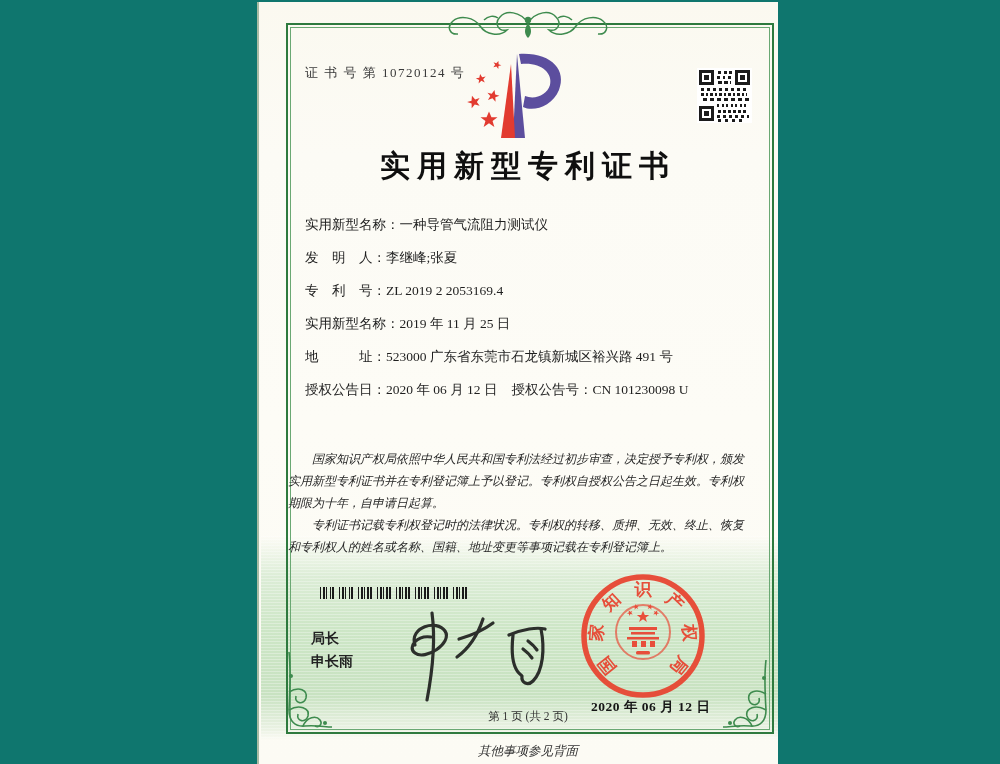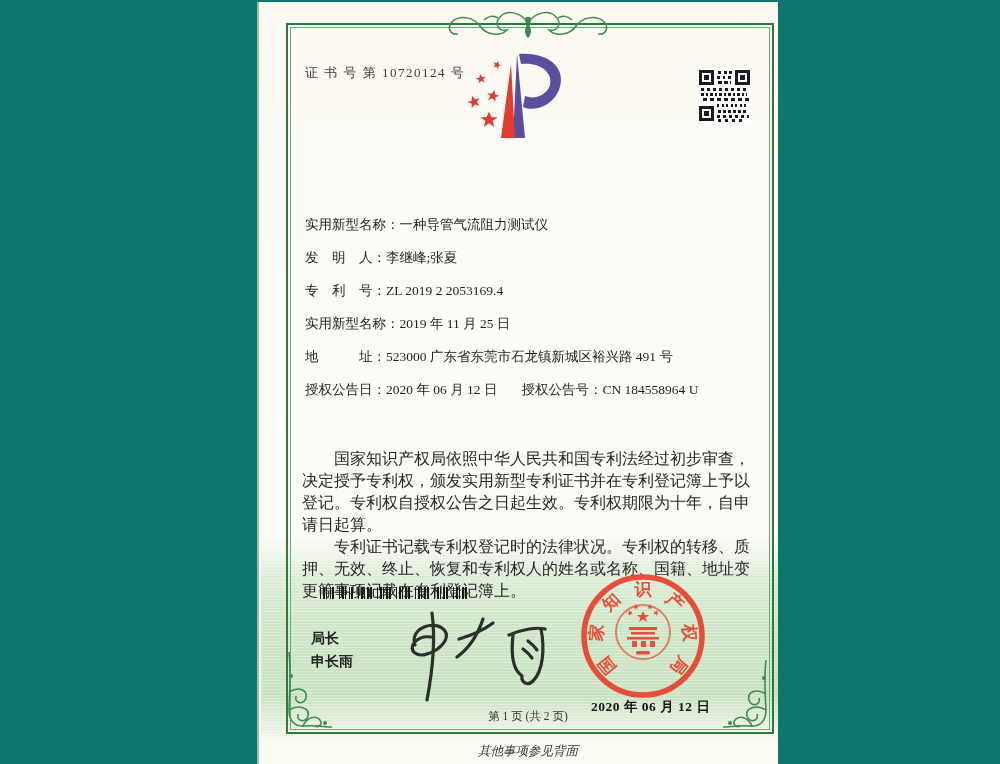--- a/index.html
+++ b/index.html
@@ -26,25 +26,25 @@
   .logo{left:196px;top:46px;}
   .qr{left:438px;top:66px;}
   .title{left:27px;top:144px;width:484px;text-align:center;font-size:30px;font-weight:700;
          letter-spacing:7px;color:#0f0f0f;}
 
   
   .fields{left:46px;top:214px;width:450px;font-size:13.5px;color:#1f1f1f;text-align:right;}
   .field-row{display:flex;height:20px;margin-bottom:13px;align-items:baseline;}
   .f-label{white-space:pre;flex:none;}
   .f-value{white-space:pre;}
-  .grant-label{margin-left:24px;white-space:pre;}
-
-  
-  .paras{left:43px;top:446px;width:462px;font-size:16px;line-height:22px;
-         color:#262626;}
+  .grant-label{margin-left:14px;white-space:pre;}
+
+  
+  .paras{left:29px;top:446px;width:462px;font-size:12px;line-height:22px;
+         font-style:italic;color:#262626;}
   .paras p{margin:0;text-indent:2em;}
 
   
   .barcode{left:61px;top:585px;width:148px;height:12px;
         background:repeating-linear-gradient(90deg,#1a1a1a 0 1.2px,rgba(0,0,0,0) 1.2px 2.8px,
         #1a1a1a 2.8px 4.6px,rgba(0,0,0,0) 4.6px 6.2px,#1a1a1a 6.2px 6.9px,rgba(0,0,0,0) 6.9px 9.5px);}
   .signatory{left:52px;top:626px;font-size:14px;line-height:23px;font-weight:600;
         font-family:Liberation Mono, monospace;color:#222;}
   .signature{left:126px;top:603px;}
   .seal{left:318px;top:568px;opacity:.93;}
@@ -127,20 +127,21 @@
         <path stroke-dasharray="3 3" d="M4,21h48"></path>
         <path stroke-dasharray="2.5 2" d="M4,26h46"></path>
         <path stroke-dasharray="4 3" d="M6,31h46"></path>
         <path stroke-dasharray="2 2.5" d="M20,37h32"></path>
         <path stroke-dasharray="3 2" d="M21,43h30"></path>
         <path stroke-dasharray="2.5 3.5" d="M20,48h32"></path>
         <path stroke-dasharray="3 4" d="M21,52h28"></path>
       </g>
     </svg>
 
+    <div class="abs title">实用新型专利证书</div>
 
     <div class="abs fields">
       <div class="field-row">
         <span class="f-label">实用新型名称：</span>
         <span class="f-value">一种导管气流阻力测试仪</span>
       </div>
       <div class="field-row">
         <span class="f-label">发　明　人：</span>
         <span class="f-value">李继峰;张夏</span>
       </div>
@@ -153,21 +154,21 @@
         <span class="f-value">2019 年 11 月 25 日</span>
       </div>
       <div class="field-row">
         <span class="f-label">地　　　址：</span>
         <span class="f-value">523000 广东省东莞市石龙镇新城区裕兴路 491 号</span>
       </div>
       <div class="field-row">
         <span class="f-label">授权公告日：</span>
         <span class="f-value">2020 年 06 月 12 日</span>
         <span class="grant-label">授权公告号：</span>
-        <span class="f-value">CN 184558964 U</span>
+        <span class="f-value">CN 101230098 U</span>
       </div>
     </div>
 
     <div class="abs paras">
       <p>国家知识产权局依照中华人民共和国专利法经过初步审查，决定授予专利权，颁发实用新型专利证书并在专利登记簿上予以登记。专利权自授权公告之日起生效。专利权期限为十年，自申请日起算。</p>
       <p>专利证书记载专利权登记时的法律状况。专利权的转移、质押、无效、终止、恢复和专利权人的姓名或名称、国籍、地址变更等事项记载在专利登记簿上。</p>
     </div>
 
     <div class="abs barcode"></div>
 

